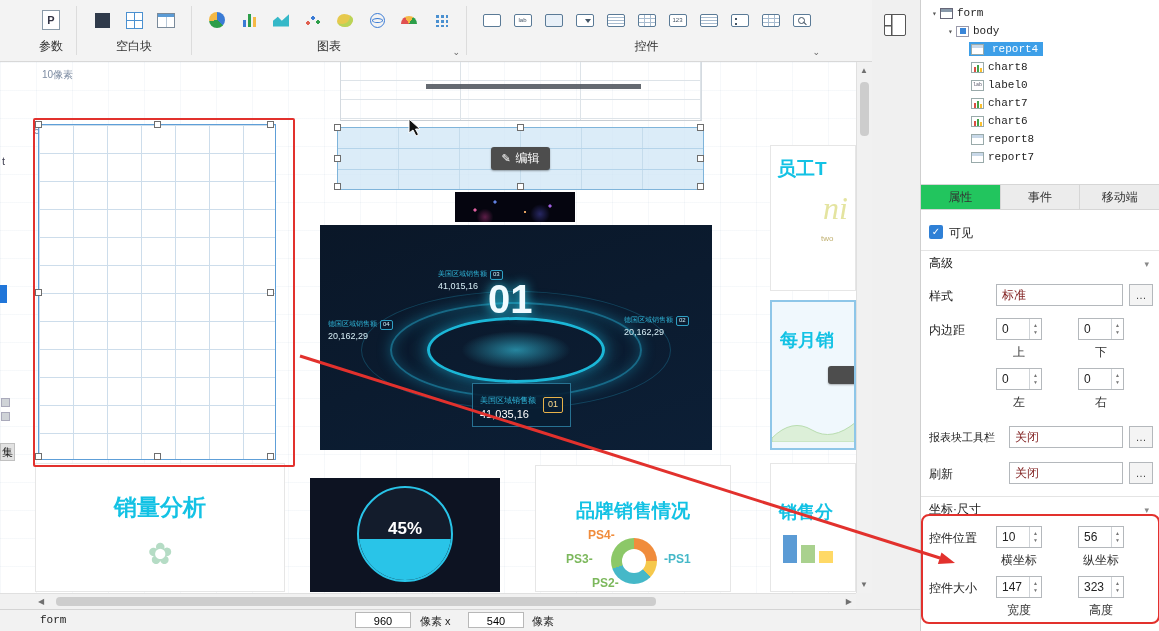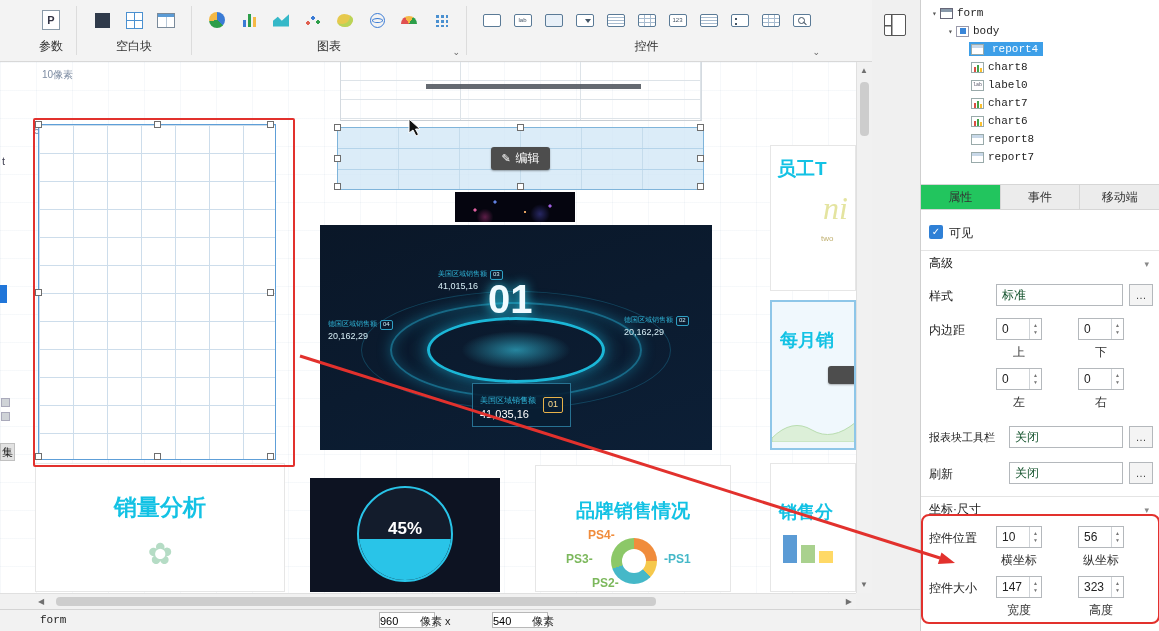--- a/index.html
+++ b/index.html
@@ -107,21 +107,21 @@
   
   #vscroll{position:absolute;left:856px;top:62px;width:16px;height:531px;background:#f1f1f1;border-left:1px solid #e0e0e0;box-sizing:border-box;}
   .varrow{position:absolute;left:3px;font-size:8px;color:#707070;}
   .vthumb{position:absolute;left:3px;top:20px;width:9px;height:54px;background:#cdcdcd;border-radius:4px;}
   #hscroll{position:absolute;left:0;top:593px;width:856px;height:16px;background:#f1f1f1;border-top:1px solid #e0e0e0;box-sizing:border-box;}
   .harrow{position:absolute;top:3px;font-size:8px;color:#707070;}
   .hthumb{position:absolute;left:56px;top:3px;width:600px;height:9px;background:#cdcdcd;border-radius:4px;}
   
   #statusbar{position:absolute;left:0;top:609px;width:920px;height:22px;background:#f2f2f2;border-top:1px solid #d4d4d4;}
   .sform{position:absolute;left:40px;top:4px;font-family:"Liberation Mono","DejaVu Sans Mono",monospace;font-size:11px;color:#222;}
-  .sbox{position:absolute;top:2px;width:56px;height:16px;background:#fff;border:1px solid #b8b8b8;text-align:left;font-size:11px;line-height:16px;box-sizing:border-box;margin-left:24px;}
+  .sbox{position:absolute;top:2px;width:56px;height:16px;background:#fff;border:1px solid #b8b8b8;text-align:center;font-size:11px;line-height:16px;box-sizing:border-box;}
   .sunit{position:absolute;top:4px;font-size:11px;color:#222;}
   
   #rightpanel{position:absolute;left:920px;top:0;width:239px;height:631px;background:#fff;border-left:1px solid #cfcfcf;box-sizing:border-box;}
   #tree{position:absolute;left:0;top:4px;right:0;}
   .trow{height:18px;display:flex;align-items:center;font-family:"Liberation Mono","DejaVu Sans Mono",monospace;font-size:11px;color:#222;}
   .texp{width:11px;font-size:8px;color:#555;text-align:center;}
   .tico{width:13px;height:11px;margin-right:4px;box-sizing:border-box;flex:none;}
   .ico-form{border:1px solid #667;background:linear-gradient(#8899aa 0 0) top/100% 3px no-repeat,#fff;}
   .ico-body{border:1px solid #99a;background:linear-gradient(#3a86d8 0 0) center/6px 6px no-repeat,#fff;}
   .ico-report{border:1px solid #9aa;background:linear-gradient(#c8d8e8 0 0) top/100% 3px no-repeat,#fff;}
@@ -129,21 +129,21 @@
   .ico-label{border:1px solid #9aa;background:#fff;font-size:5px;color:#556;display:flex;align-items:center;justify-content:center;}
   .selwrap{display:inline-flex;align-items:center;gap:4px;background:#3d9fe8;padding:1px 5px 1px 2px;}
   .selwrap .tlab{color:#fff;}
   #ptabs{position:absolute;left:0;top:184px;width:100%;height:26px;display:flex;background:#ececec;border-top:1px solid #d6d6d6;border-bottom:1px solid #d6d6d6;box-sizing:border-box;}
   .ptab{flex:1;display:flex;align-items:center;justify-content:center;font-size:12px;color:#333;border-right:1px solid #d6d6d6;}
   .ptab:last-child{border-right:none;}
   .ptab.active{background:#22c55e;}
   #props{position:absolute;left:0;top:210px;right:0;bottom:0;}
   .prow{position:absolute;left:0;right:0;height:26px;}
   .plabel{position:absolute;left:8px;top:4px;font-size:12px;color:#222;white-space:nowrap;}
-  .field{position:absolute;top:0;height:22px;border:1px solid #b4b8bc;background:#fff;font-size:12px;color:#14532d;display:flex;align-items:center;padding:0 5px;box-sizing:border-box;}
+  .field{position:absolute;top:0;height:22px;border:1px solid #b4b8bc;background:#fff;font-size:12px;color:#7f1d1d;display:flex;align-items:center;padding:0 5px;box-sizing:border-box;}
   .nbox{position:absolute;top:0;width:46px;height:22px;border:1px solid #b4b8bc;background:#fff;box-sizing:border-box;}
   .nval{position:absolute;left:5px;top:3px;font-size:12px;color:#222;}
   .spin{position:absolute;right:0;top:0;bottom:0;width:11px;border-left:1px solid #d0d4d8;display:flex;flex-direction:column;align-items:center;justify-content:center;font-size:5px;color:#777;line-height:1.4;}
   .pmore{position:absolute;left:208px;top:0;width:24px;height:22px;border:1px solid #b4b8bc;background:#f4f4f4;font-size:11px;color:#444;display:flex;align-items:center;justify-content:center;box-sizing:border-box;}
   .ncap{position:absolute;top:0;font-size:12px;color:#333;}
   .sechead{position:absolute;left:0;right:0;height:28px;border-top:1px solid #e4e4e4;}
   .secarr{position:absolute;right:10px;top:8px;font-size:9px;color:#888;}
   .chk{position:absolute;left:8px;top:3px;width:14px;height:14px;background:#2f80d6;border-radius:2px;color:#fff;font-size:10px;line-height:14px;text-align:center;}
   
   .ann-box{position:absolute;border:2px solid #e2312d;z-index:90;pointer-events:none;}

